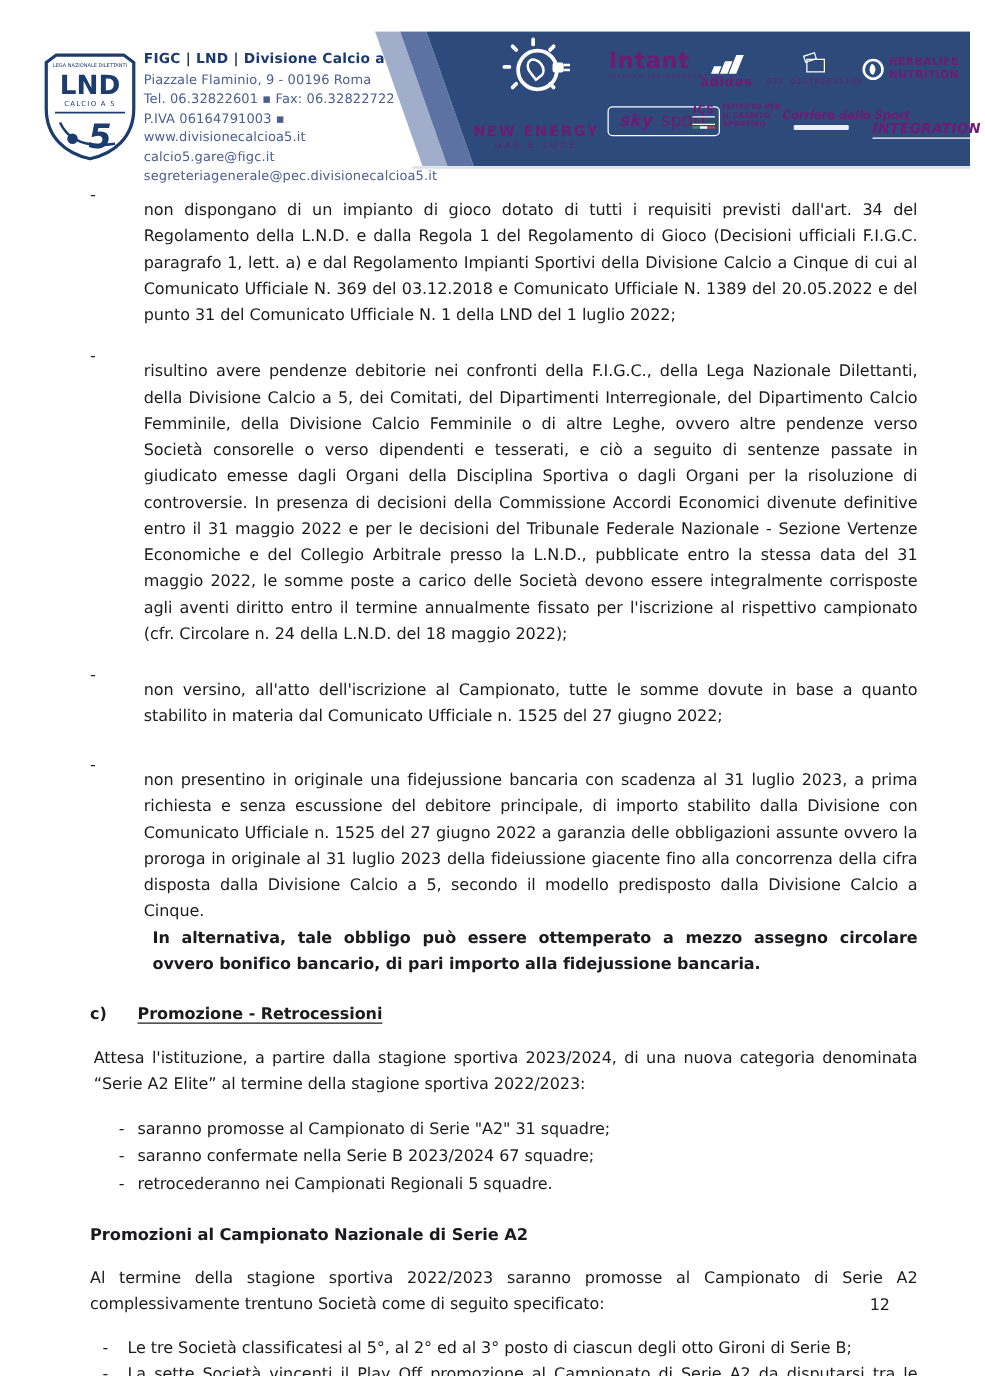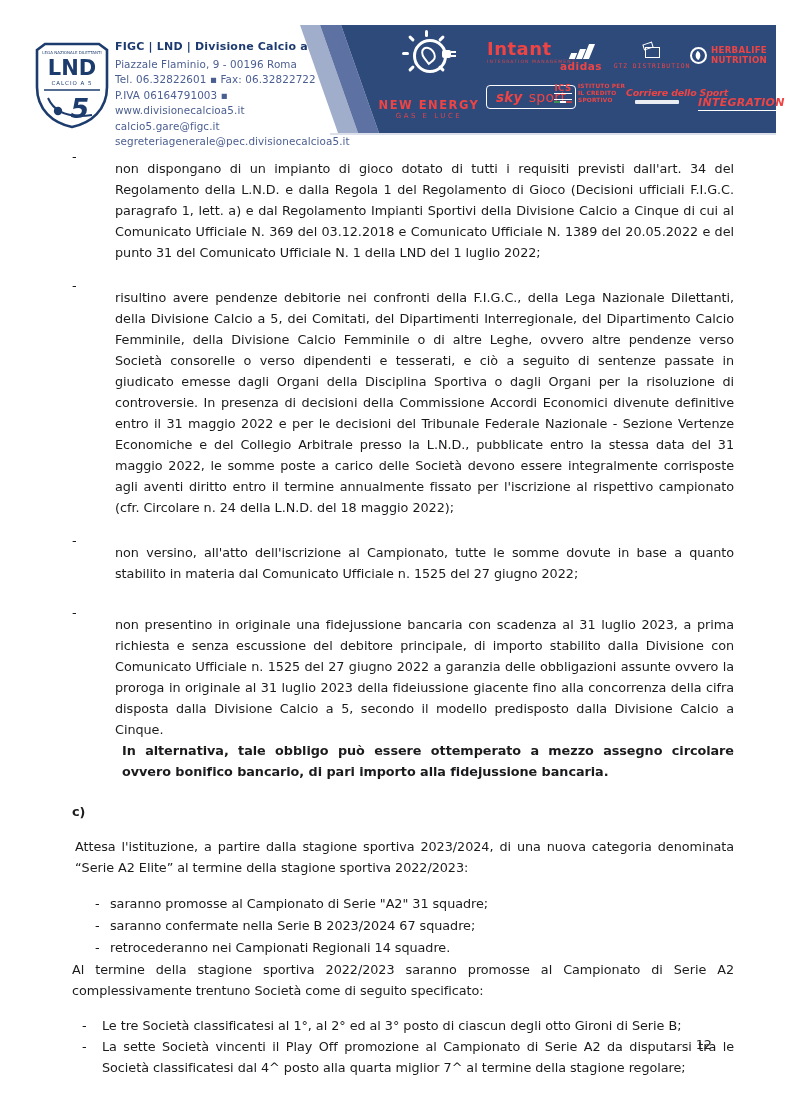--- a/index.html
+++ b/index.html
@@ -14,21 +14,21 @@
 
   
   .banner{position:absolute;left:0;top:25px;width:776px;height:108px;}
   .banner .navy{position:absolute;inset:0;background:#2d4a7b;
       clip-path:polygon(341px 0,776px 0,776px 108px,379px 108px);}
   .banner .stripe-light{position:absolute;inset:0;background:#a0aecb;
       clip-path:polygon(300px 0,320px 0,358px 108px,338px 108px);}
   .banner .stripe-med{position:absolute;inset:0;background:#5d72a2;
       clip-path:polygon(320px 0,341px 0,379px 108px,358px 108px);}
   .banner-underline{position:absolute;left:330px;top:133px;width:446px;height:2px;background:#dbe0ea;}
-  .sp{position:absolute;color:#ef4444;}
+  .sp{position:absolute;color:#701a75;}
 
   
   .ne{left:362px;top:5px;width:134px;text-align:center;}
   .ne-icon{position:relative;width:50px;height:52px;margin:0 auto;}
   .ne-circle{position:absolute;left:9px;top:9px;width:28px;height:28px;border:3px solid #fff;border-radius:50%;}
   .ne-flame{position:absolute;left:18px;top:16px;width:9px;height:13px;border:2px solid #fff;
       border-radius:50% 50% 50% 0;transform:rotate(-38deg);}
   .ne-ray{position:absolute;width:3px;height:7px;background:#fff;border-radius:2px;}
   .ne-plug{position:absolute;left:38px;top:20px;width:9px;height:8px;background:#fff;border-radius:2px;}
   .ne-prong{position:absolute;left:47px;width:5px;height:2px;background:#fff;}
@@ -234,45 +234,47 @@
     </div>
 
     <div class="bullet">
       <span class="dash">-</span>
       <span class="btxt">non presentino in originale una fidejussione bancaria con scadenza al 31 luglio 2023, a prima richiesta e senza escussione del debitore principale, di importo stabilito dalla Divisione con Comunicato Ufficiale n. 1525 del 27 giugno 2022 a garanzia delle obbligazioni assunte ovvero la proroga in originale al 31 luglio 2023 della fideiussione giacente fino alla concorrenza della cifra disposta dalla Divisione Calcio a 5, secondo il modello predisposto dalla Divisione Calcio a Cinque.</span>
     </div>
     <div class="cont-par">In alternativa, tale obbligo può essere ottemperato a mezzo assegno circolare ovvero bonifico bancario, di pari importo alla fidejussione bancaria.</div>
 
     <div class="sec-head">
       <span class="lbl">c)</span>
+      <span class="ttl">Promozione - Retrocessioni</span>
     </div>
 
     <div class="plain-par">Attesa l'istituzione, a partire dalla stagione sportiva 2023/2024, di una nuova categoria denominata “Serie A2 Elite” al termine della stagione sportiva 2022/2023:</div>
 
     <div class="sub-list">
       <div class="sub-item">
         <span class="dash">-</span>
         <span>saranno promosse al Campionato di Serie "A2" 31 squadre;</span>
       </div>
       <div class="sub-item">
         <span class="dash">-</span>
         <span>saranno confermate nella Serie B 2023/2024 67 squadre;</span>
       </div>
       <div class="sub-item">
         <span class="dash">-</span>
-        <span>retrocederanno nei Campionati Regionali 14 squadre.</span>
-      </div>
-    </div>
-
+        <span>retrocederanno nei Campionati Regionali 5 squadre.</span>
+      </div>
+    </div>
+
+    <div class="h2">Promozioni al Campionato Nazionale di Serie A2</div>
 
     <div class="a2-par">Al termine della stagione sportiva 2022/2023 saranno promosse al Campionato di Serie A2 complessivamente trentuno Società come di seguito specificato:</div>
 
     <div class="a2-bullet">
       <span class="dash">-</span>
-      <span class="btxt">Le tre Società classificatesi al 1°, al 2° ed al 3° posto di ciascun degli otto Gironi di Serie B;</span>
+      <span class="btxt">Le tre Società classificatesi al 5°, al 2° ed al 3° posto di ciascun degli otto Gironi di Serie B;</span>
     </div>
     <div class="a2-bullet">
       <span class="dash">-</span>
       <span class="btxt">La sette Società vincenti il Play Off promozione al Campionato di Serie A2 da disputarsi tra le Società classificatesi dal 4^ posto alla quarta miglior 7^ al termine della stagione regolare;</span>
     </div>
   </div>
 
   <div class="page-num">12</div>
 </div>
 

